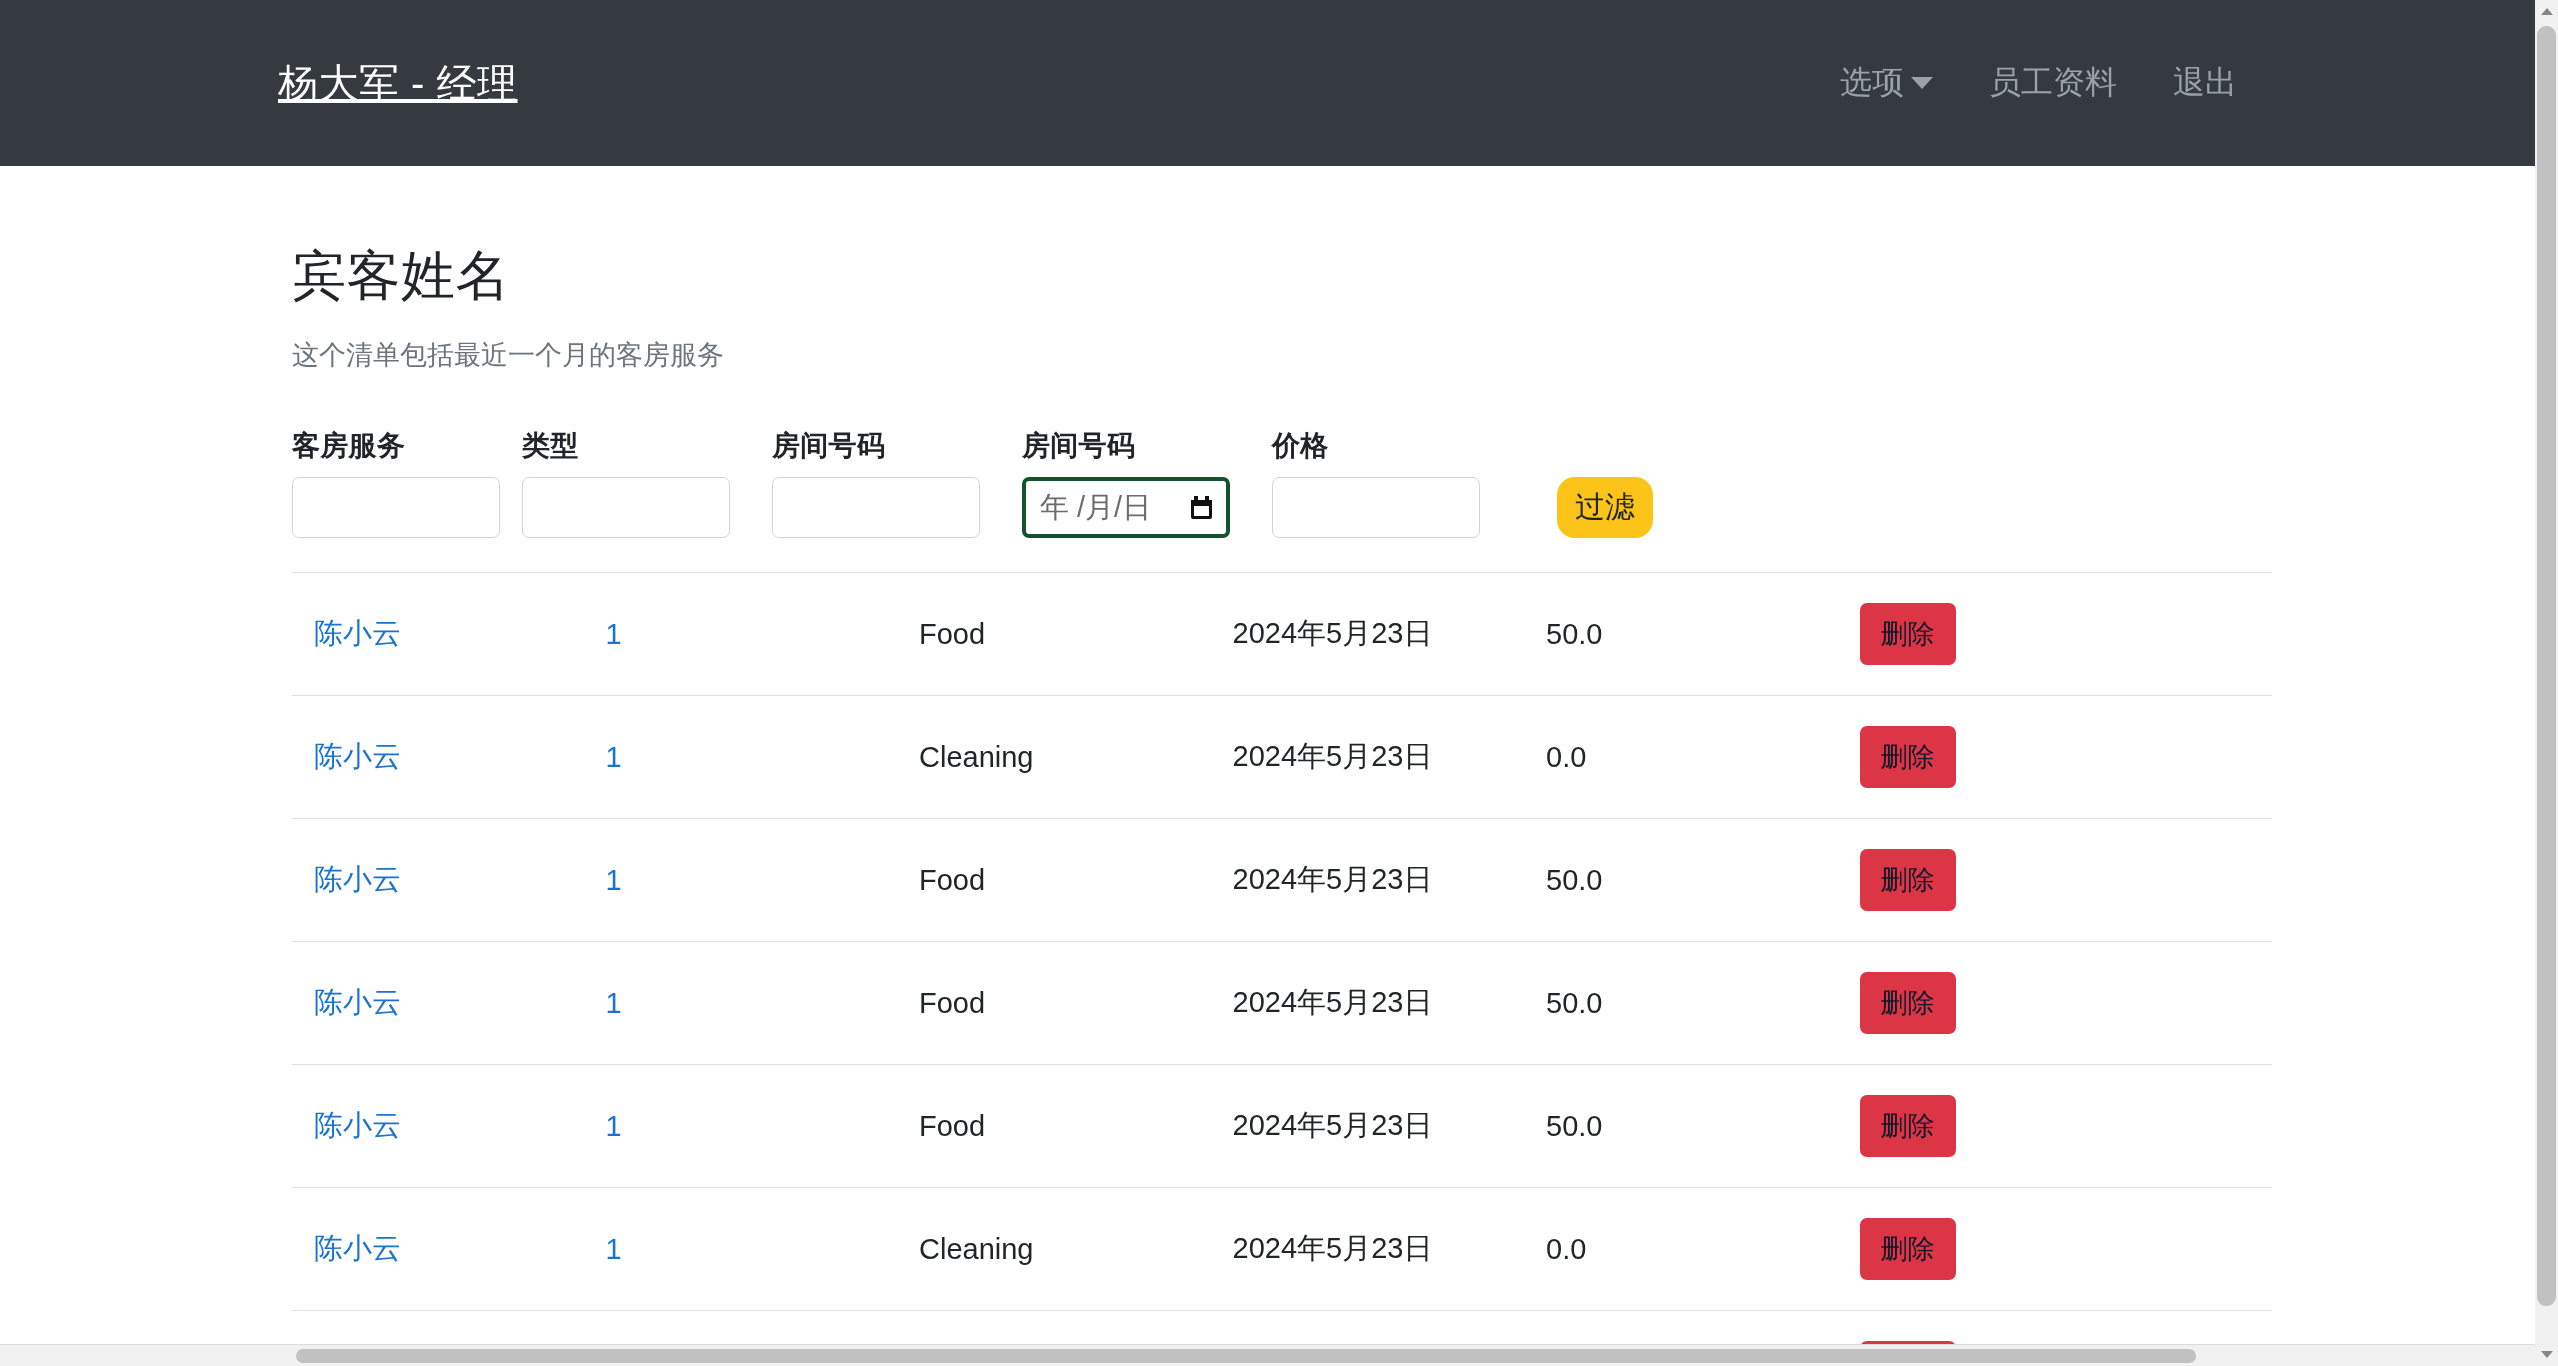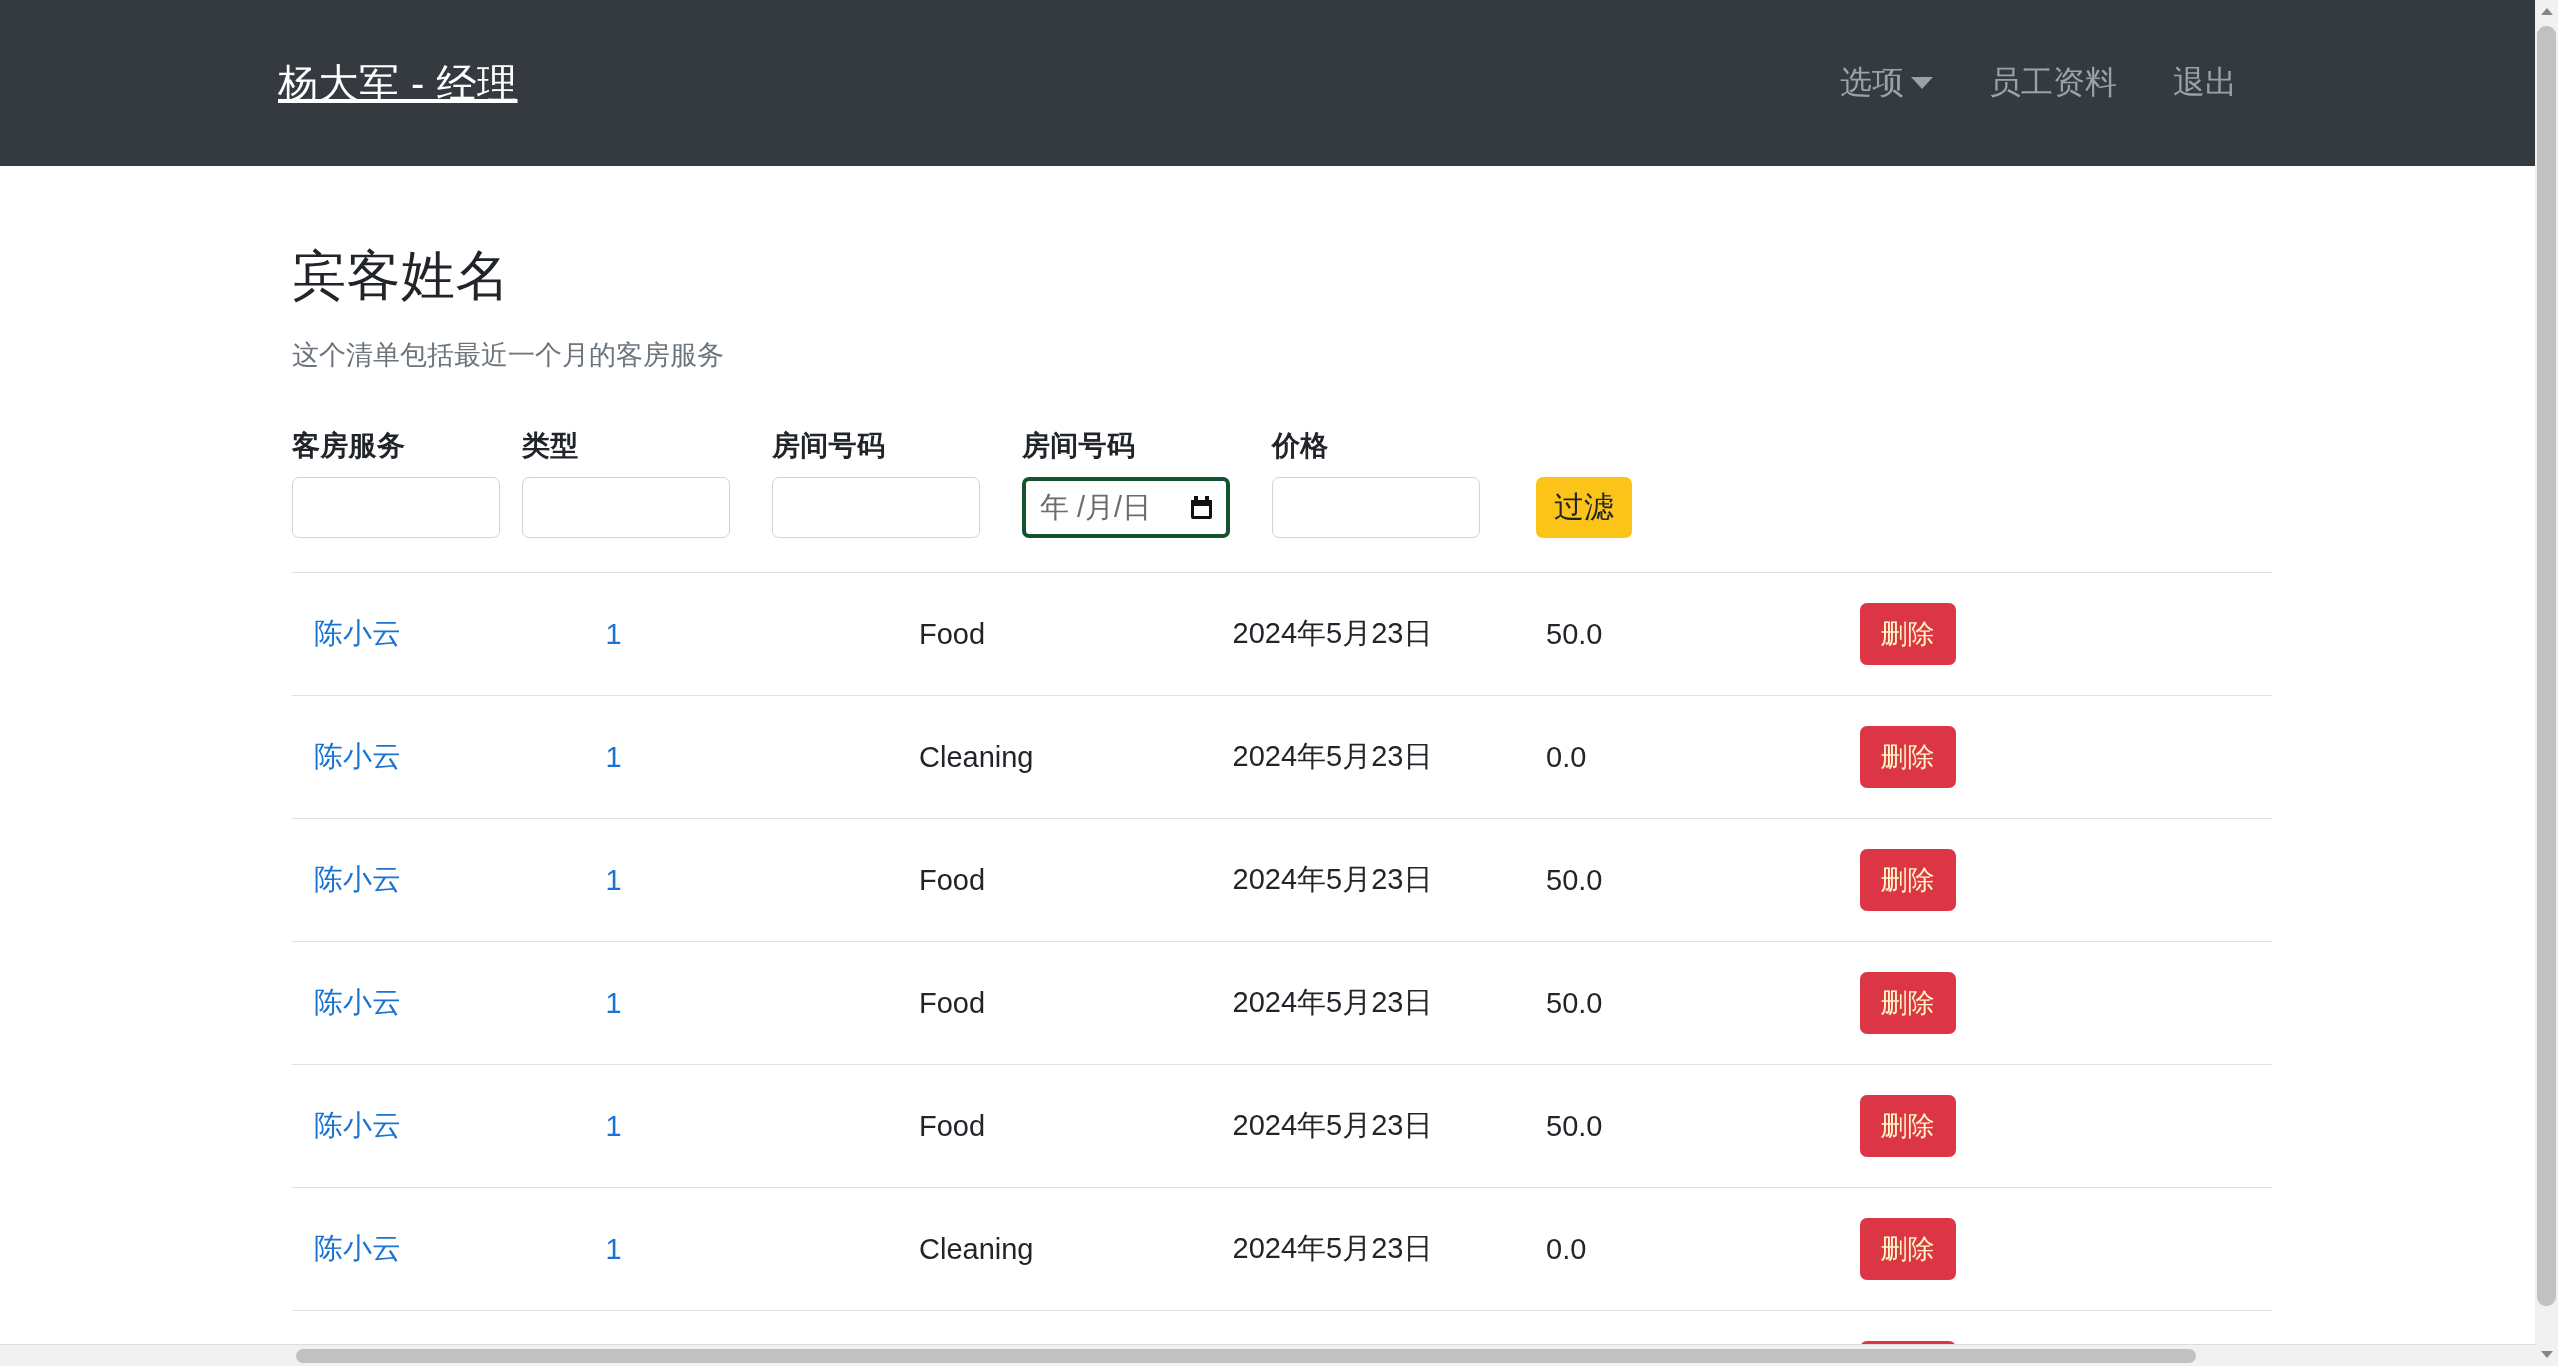--- a/index.html
+++ b/index.html
@@ -154,26 +154,26 @@
     width: 21px; height: 6px;
     background: #111;
   }
   .cal-icon .tick-l, .cal-icon .tick-r {
     position: absolute; top: 0; width: 4px; height: 6px; background: #111;
   }
   .cal-icon .tick-l { left: 3px; }
   .cal-icon .tick-r { right: 3px; }
 
   .filter-btn {
-    margin-left: 36px;
+    margin-left: 57px;
     height: 61px;
     min-width: 94px;
     background: #fcc419;
     border: none;
-    border-radius: 7px;
+    border-radius: 18px;
     color: #212529;
     font-size: 30px;
     font-family: inherit;
     cursor: pointer;
     padding: 0 18px;
   }
 
   
   .table-wrap {
     margin-top: 34px;
@@ -202,21 +202,21 @@
   .c-act   { width: 300px; text-align: left; }
   .cell-link {
     color: #1a73d1;
     text-decoration: none;
     font-size: 29px;
   }
   .del-btn {
     background: #dc3545;
     border: none;
     border-radius: 7px;
-    color: #fef9c3;
+    color: #0f172a;
     font-size: 27px;
     font-family: inherit;
     padding: 13px 21px;
     cursor: pointer;
   }
 
   
   .hscroll {
     position: absolute;
     left: 0; bottom: 0;

